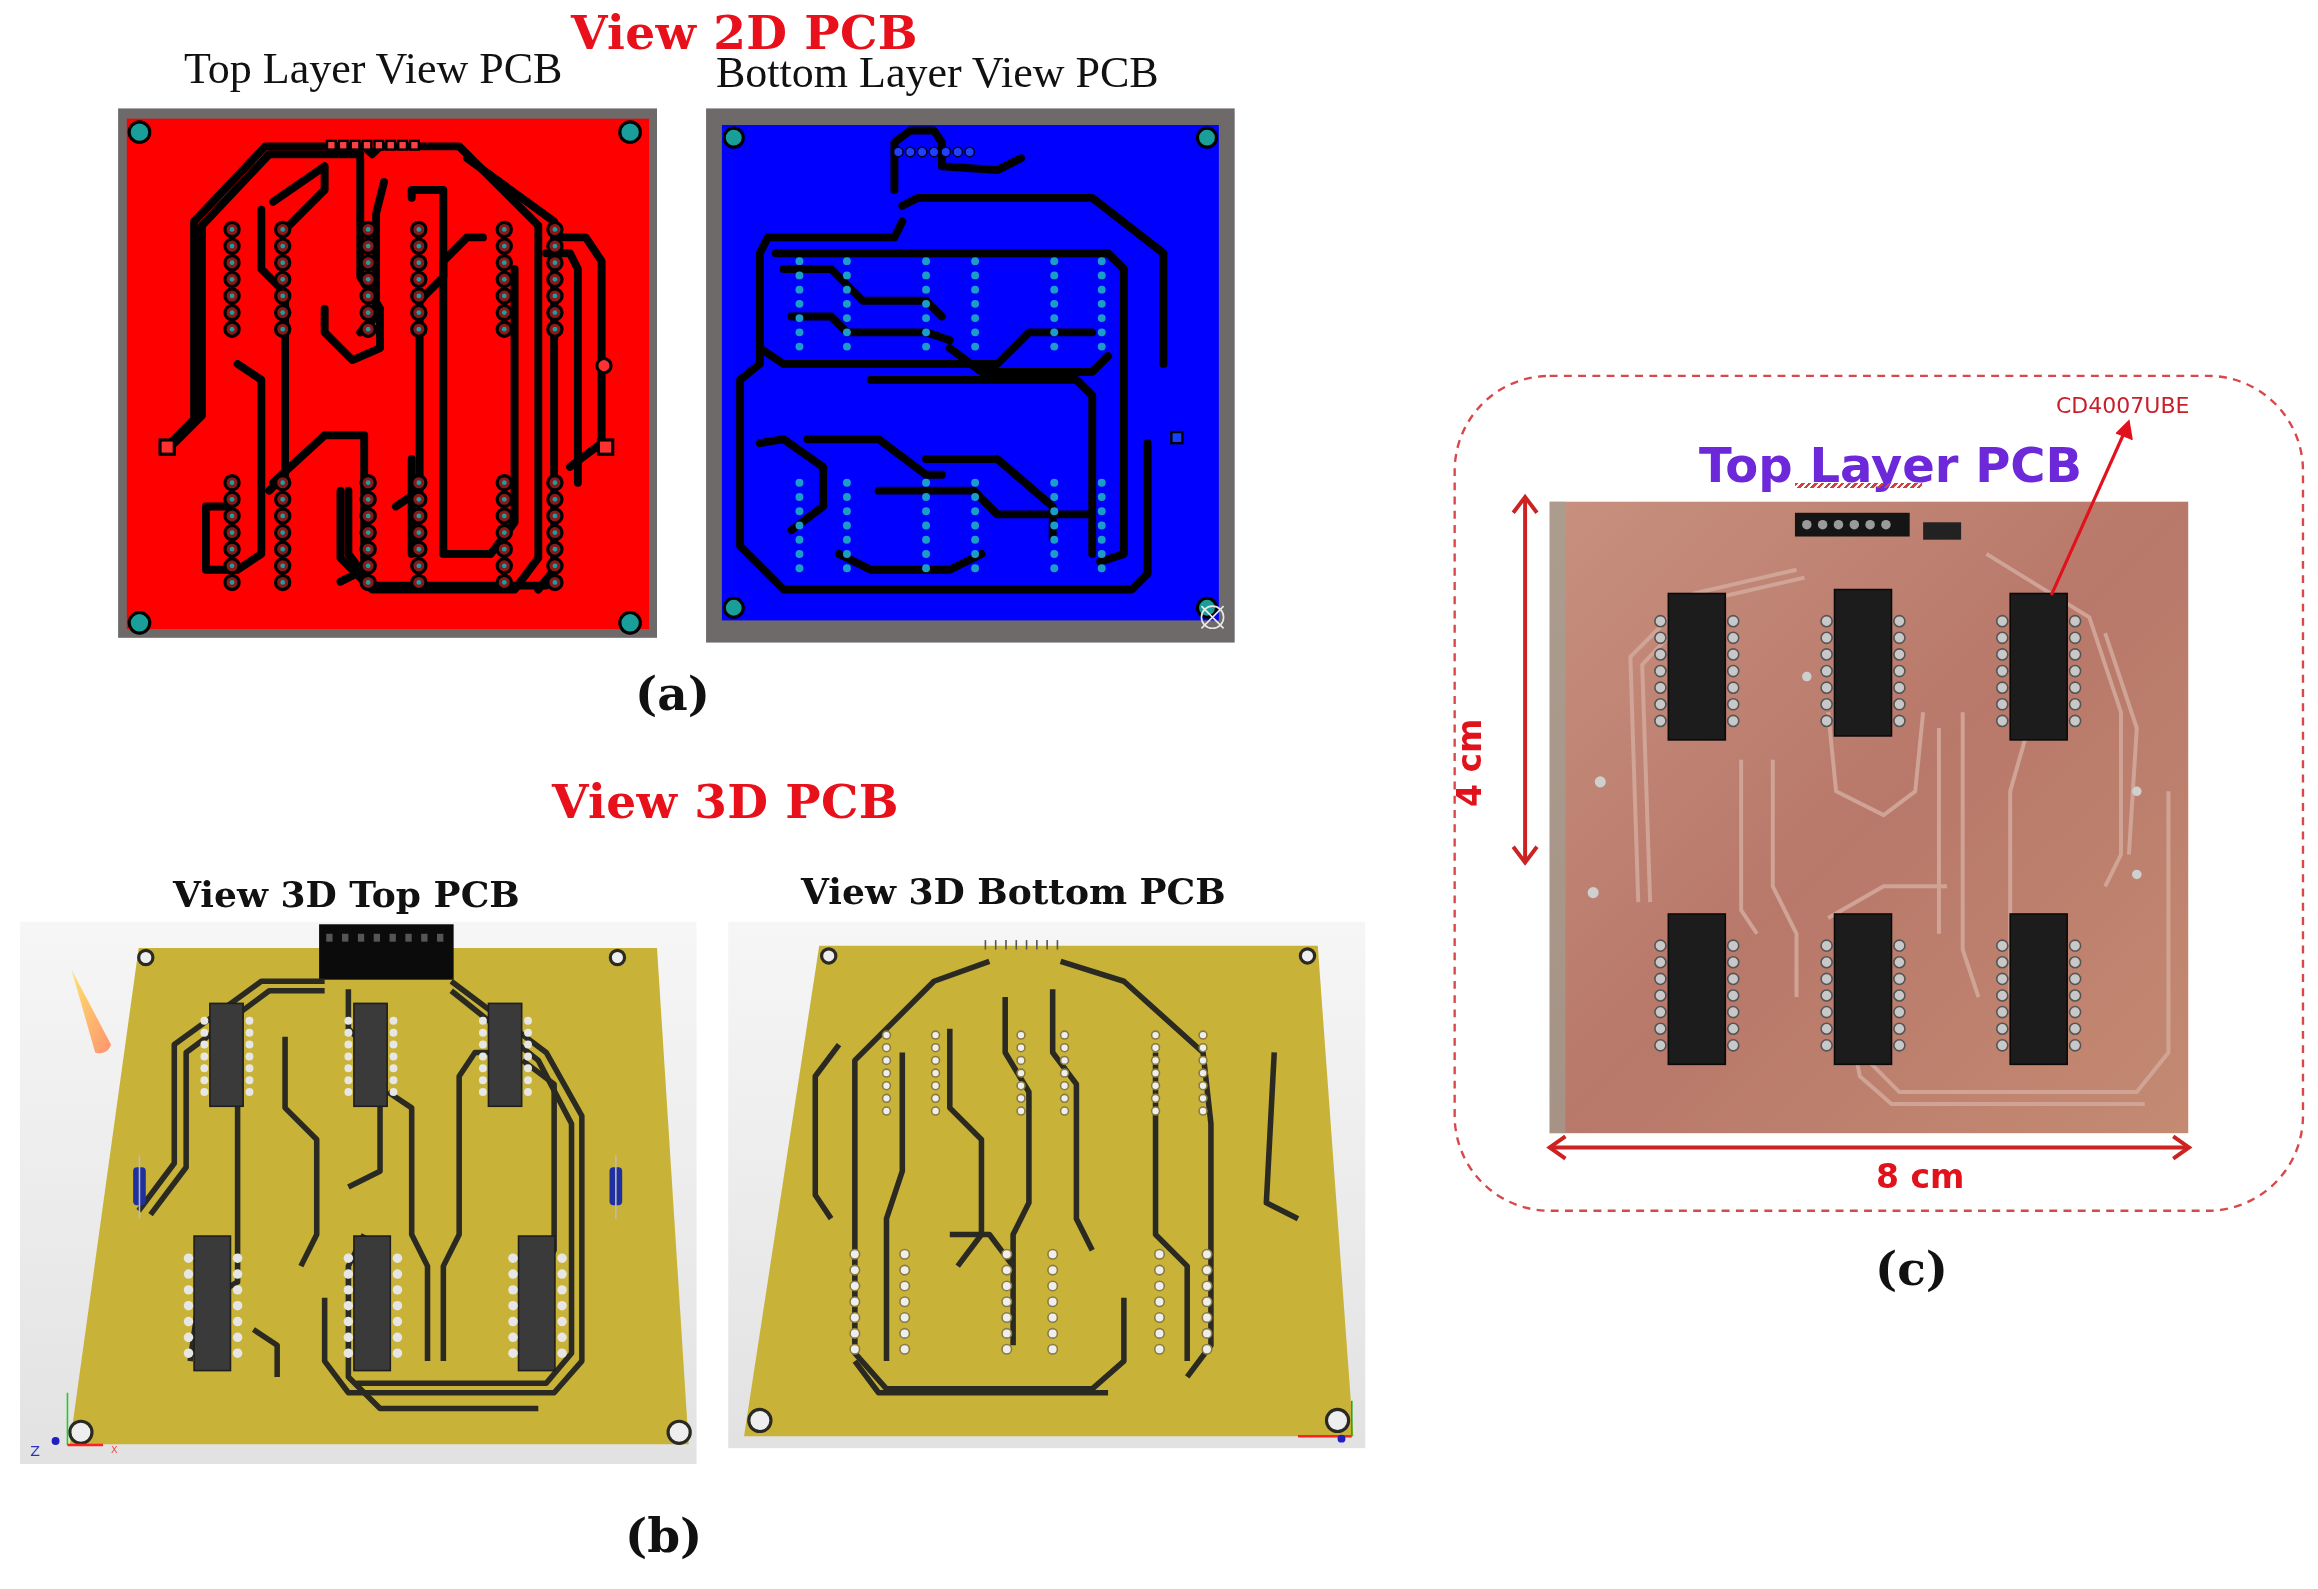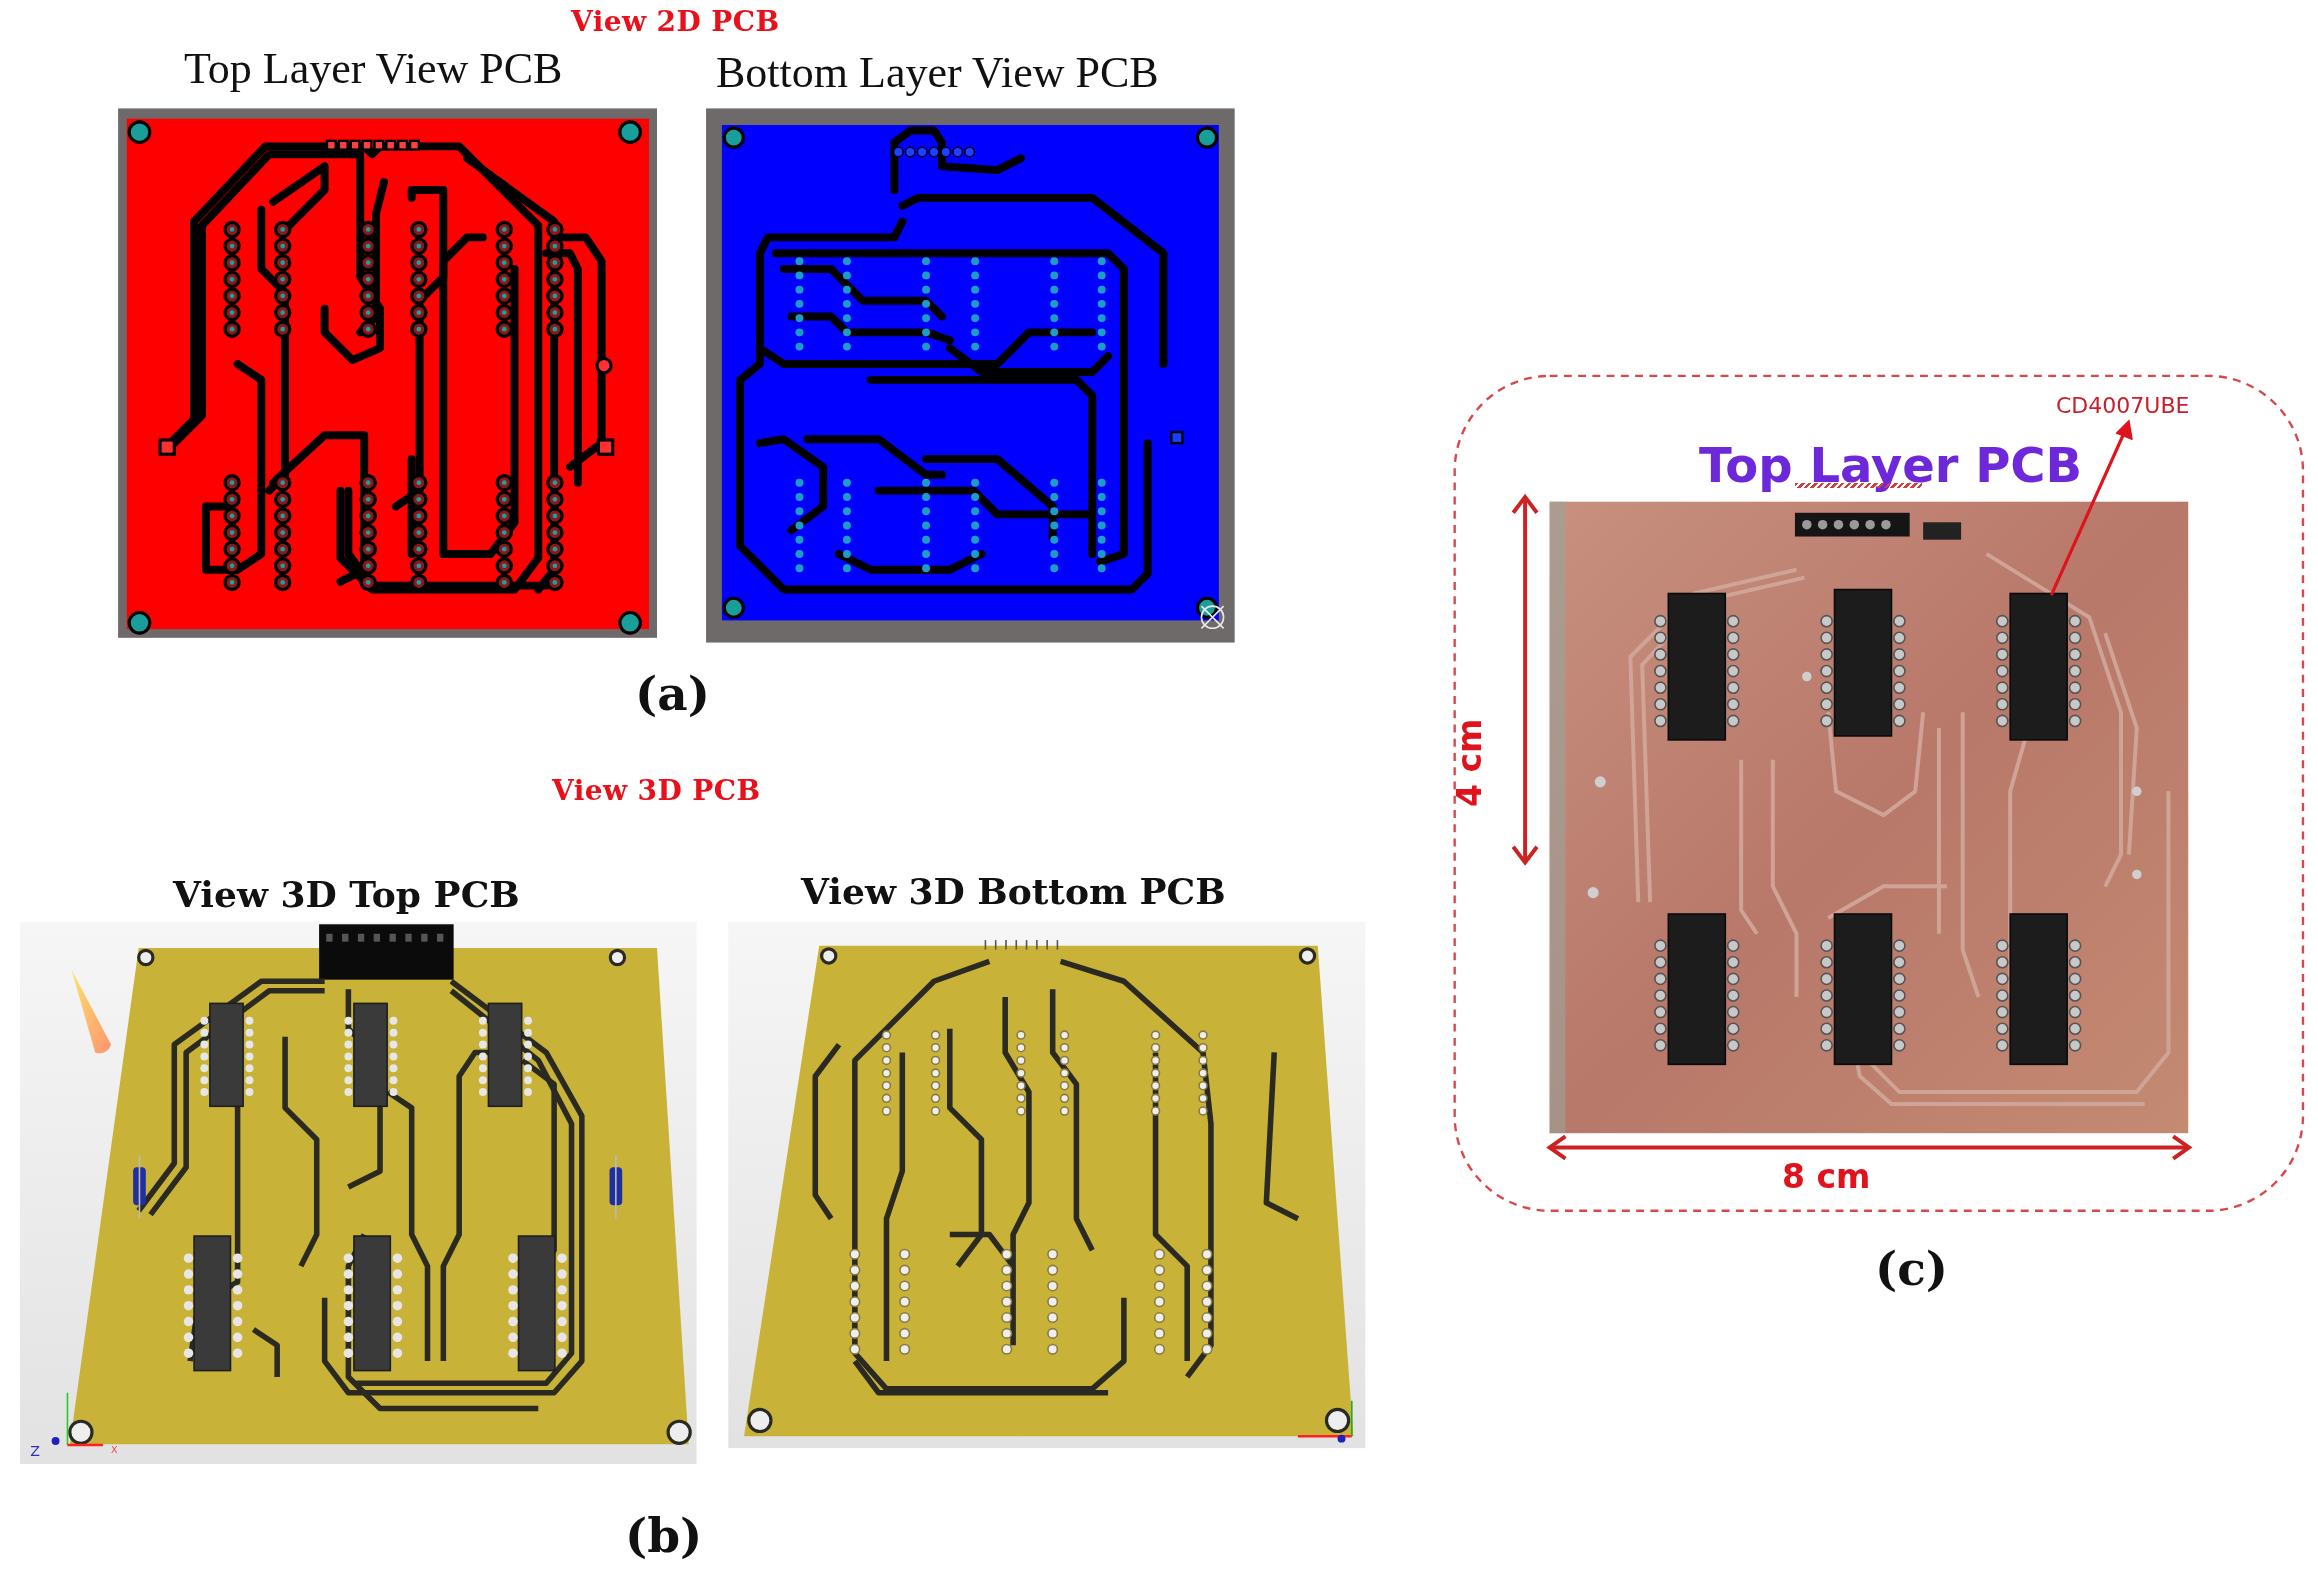--- a/index.html
+++ b/index.html
@@ -1,18 +1,18 @@
 <!DOCTYPE html>
 <html style="font-size:12.7px"><head>
 <meta charset="utf-8">
 <style>
   html, body { margin: 0; padding: 0; background: #ffffff; }
   body { width: 2319px; height: 1589px; position: relative; overflow: hidden; font-family: "DejaVu Serif", serif; }
   .abs { position: absolute; }
-  .heading-red { color: #e8101a; font-family: "DejaVu Serif", serif; font-weight: bold; font-size: 28px; white-space: nowrap; letter-spacing: 0.4px; }
+  .heading-red { color: #e8101a; font-family: "DejaVu Serif", serif; font-weight: bold; font-size: 47px; white-space: nowrap; letter-spacing: 0.4px; }
   .sublabel { color: #111; font-family: "Liberation Serif", serif; font-size: 44px; white-space: nowrap; }
   .sublabel-bold { color: #111; font-family: "DejaVu Serif", serif; font-weight: bold; font-size: 36px; white-space: nowrap; margin-top: 31px; }
   .caption { color: #111; font-family: "DejaVu Serif", serif; font-weight: bold; font-size: 47px; white-space: nowrap; }
   .photo-title { color: #6d28d9; font-family: "DejaVu Sans", sans-serif; font-weight: bold; font-size: 48px; white-space: nowrap; }
   .photo-part { color: #c81f2b; font-family: "DejaVu Sans", sans-serif; font-weight: normal; font-size: 22px; white-space: nowrap; }
   .dim-label { color: #e0121c; font-family: "DejaVu Sans", sans-serif; font-weight: bold; font-size: 33px; white-space: nowrap; }
   svg { position: absolute; left: 0; top: 0; }
   .squiggle { position: absolute; height: 4.7px; background: repeating-linear-gradient(135deg, #d04040 0 2.4px, transparent 2.4px 4.7px); }
 </style>
 </head>
@@ -414,15 +414,15 @@
 
 <div class="abs heading-red" style="left:552px; top:774px;">View 3D PCB</div>
 <div class="abs sublabel-bold" style="left:173px; top:842px;">View 3D Top PCB</div>
 <div class="abs sublabel-bold" style="left:801px; top:839px;">View 3D Bottom PCB</div>
 <div class="abs caption" style="left:625px; top:1508px;">(b)</div>
 
 <div class="abs photo-title" style="left:1699px; top:437px;">Top Layer PCB</div>
 <div class="squiggle" style="left:1795px; top:483px; width:127px;"></div>
 <div class="abs photo-part" style="left:2056px; top:393px;">CD4007UBE</div>
 <div class="abs dim-label" style="left:1450px; top:807px; transform: rotate(-90deg); transform-origin: left top;">4 cm</div>
-<div class="abs dim-label" style="left:1782px; top:1157px;">8 cm</div>
+<div class="abs dim-label" style="left:1876px; top:1157px;">8 cm</div>
 <div class="abs caption" style="left:1875px; top:1241px;">(c)</div>
 
 
 </body></html>

